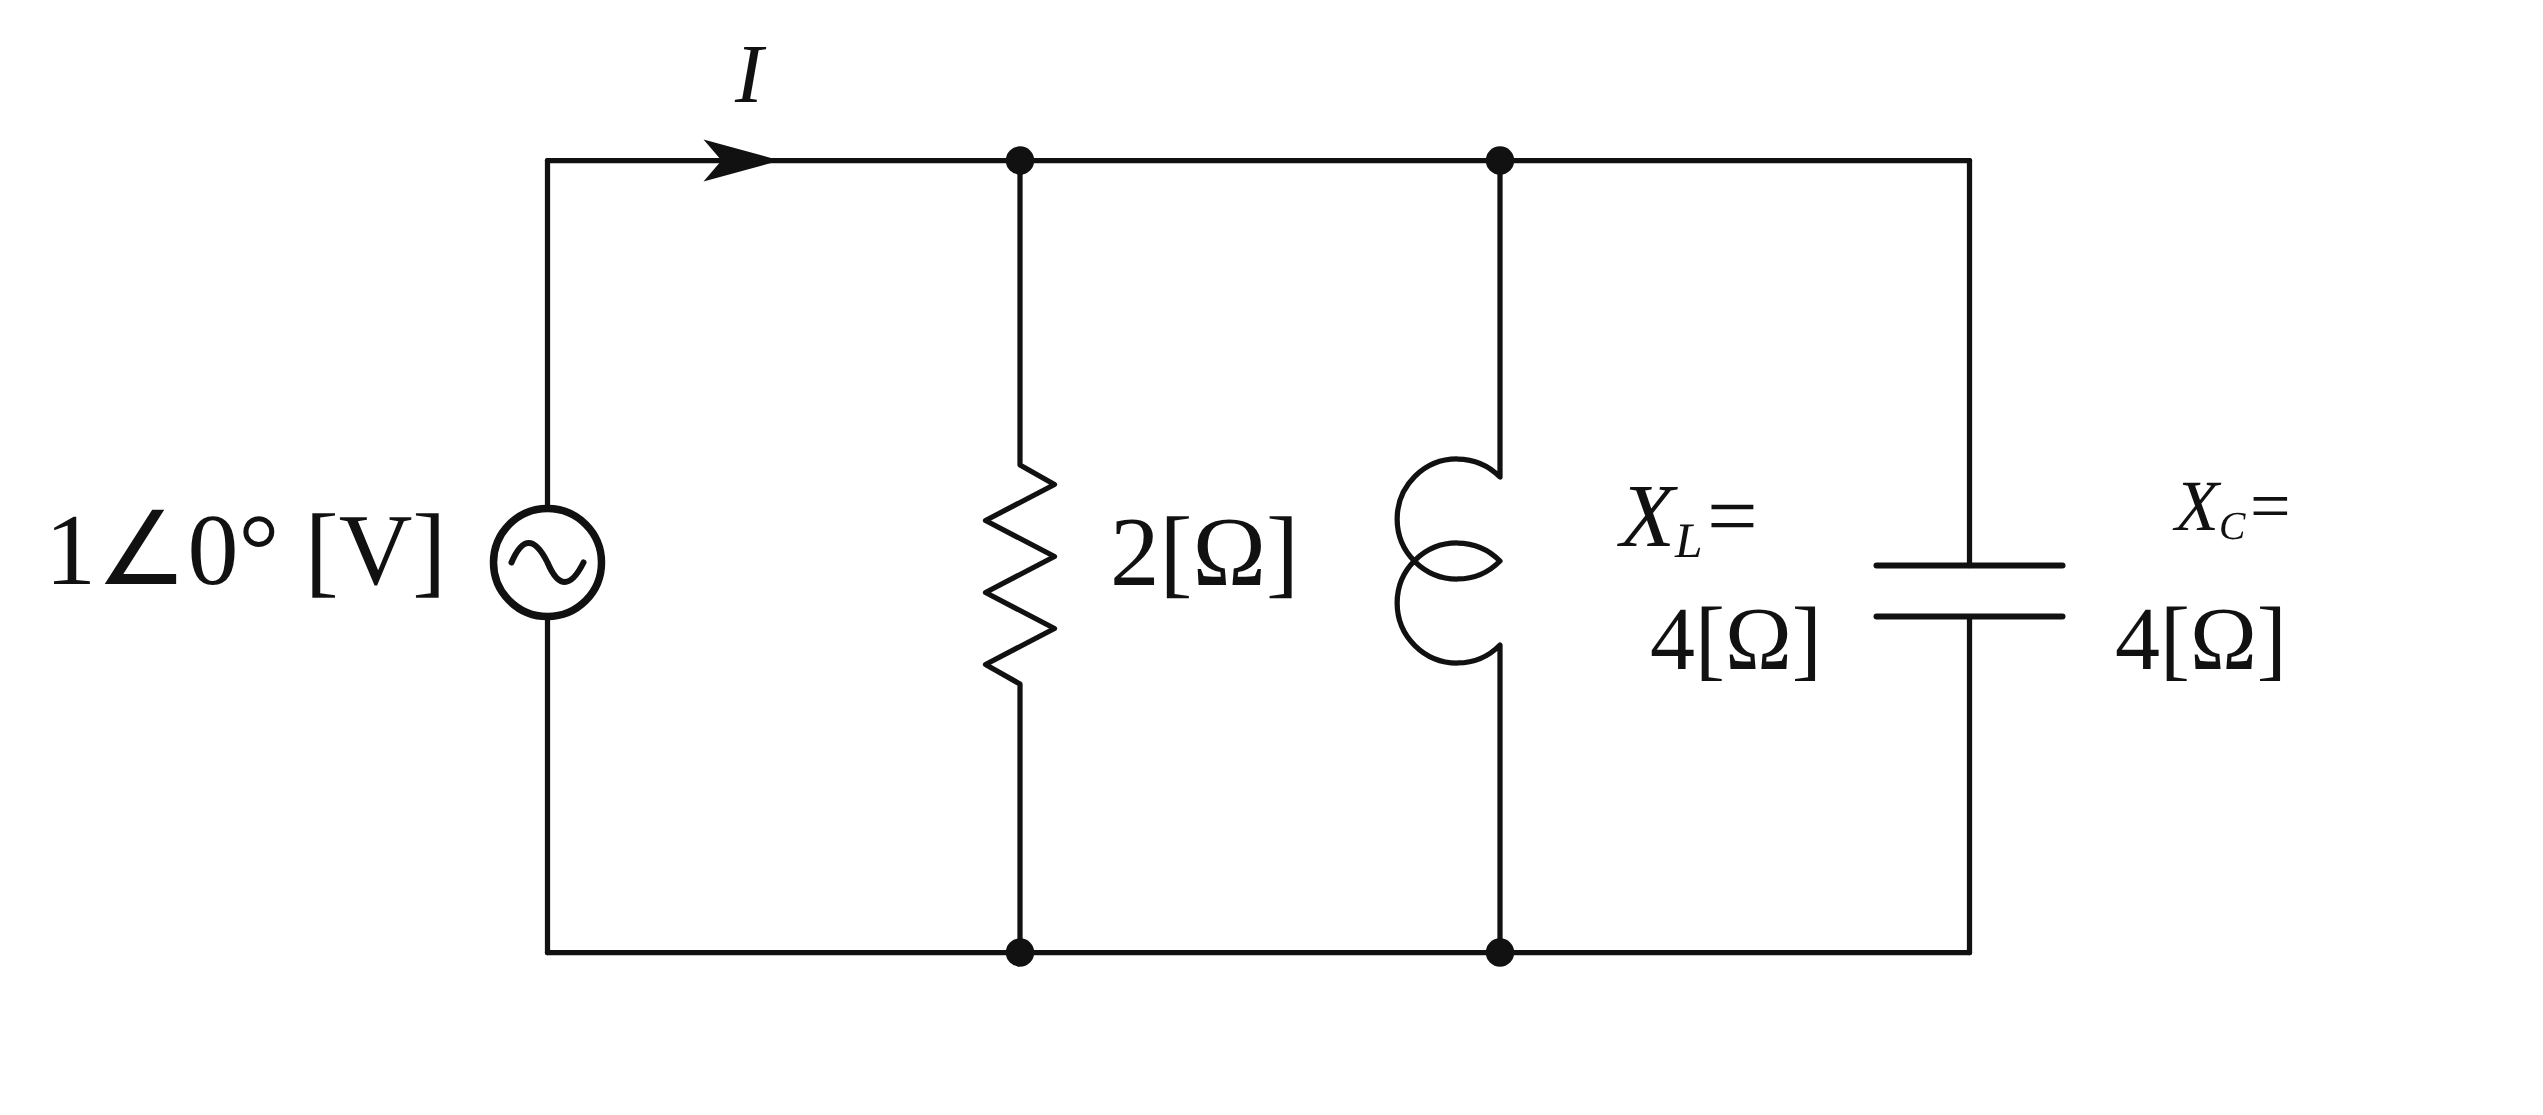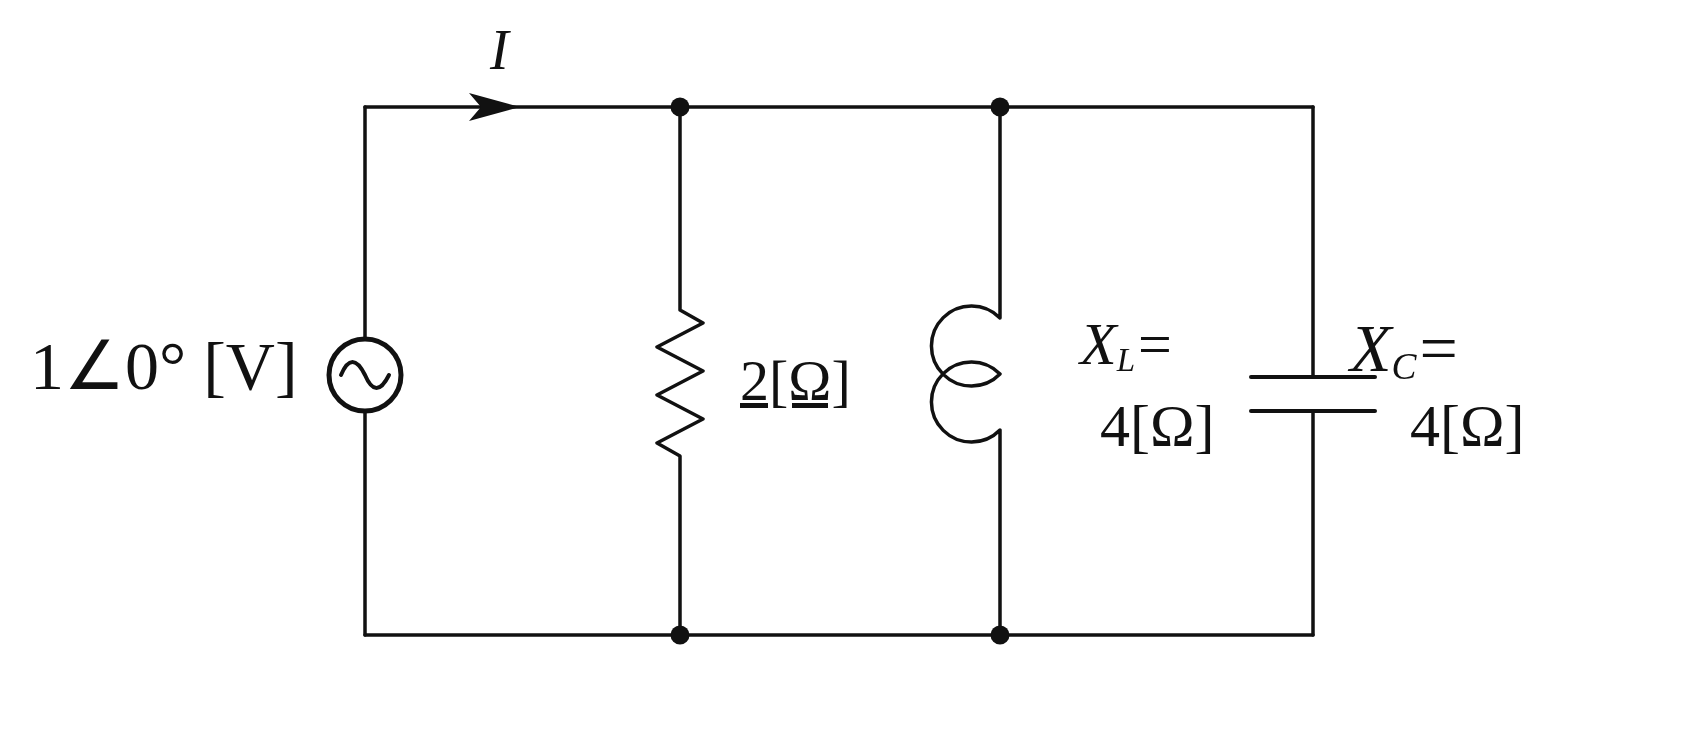--- a/index.html
+++ b/index.html
@@ -22,24 +22,24 @@
     top: 0;
   }
   .label {
     position: absolute;
     white-space: nowrap;
     color: #111111;
     line-height: 1;
   }
   .lbl-source   { left: 30px;   top: 332px; font-size: 68px; }
   .lbl-current  { left: 490px;  top: 22px;  font-size: 56px; font-style: italic; }
-  .lbl-resistor { left: 740px;  top: 352px; font-size: 58px; text-decoration: underline; }
+  .lbl-resistor { left: 740px;  top: 336px; font-size: 66px; }
   .lbl-ind-1    { left: 1068px; top: 314px; font-size: 60px; margin-left: 12px; }
   .lbl-ind-2    { left: 1100px; top: 396px; font-size: 60px; }
-  .lbl-cap-1    { left: 1350px; top: 314px; font-size: 68px; }
+  .lbl-cap-1    { left: 1450px; top: 314px; font-size: 48px; }
   .lbl-cap-2    { left: 1410px; top: 396px; font-size: 60px; }
   .sym { font-style: italic; }
   .sub {
     font-size: 0.55em;
     font-style: italic;
     vertical-align: -0.22em;
     margin-right: 3px;
   }
 </style>
 </head>

